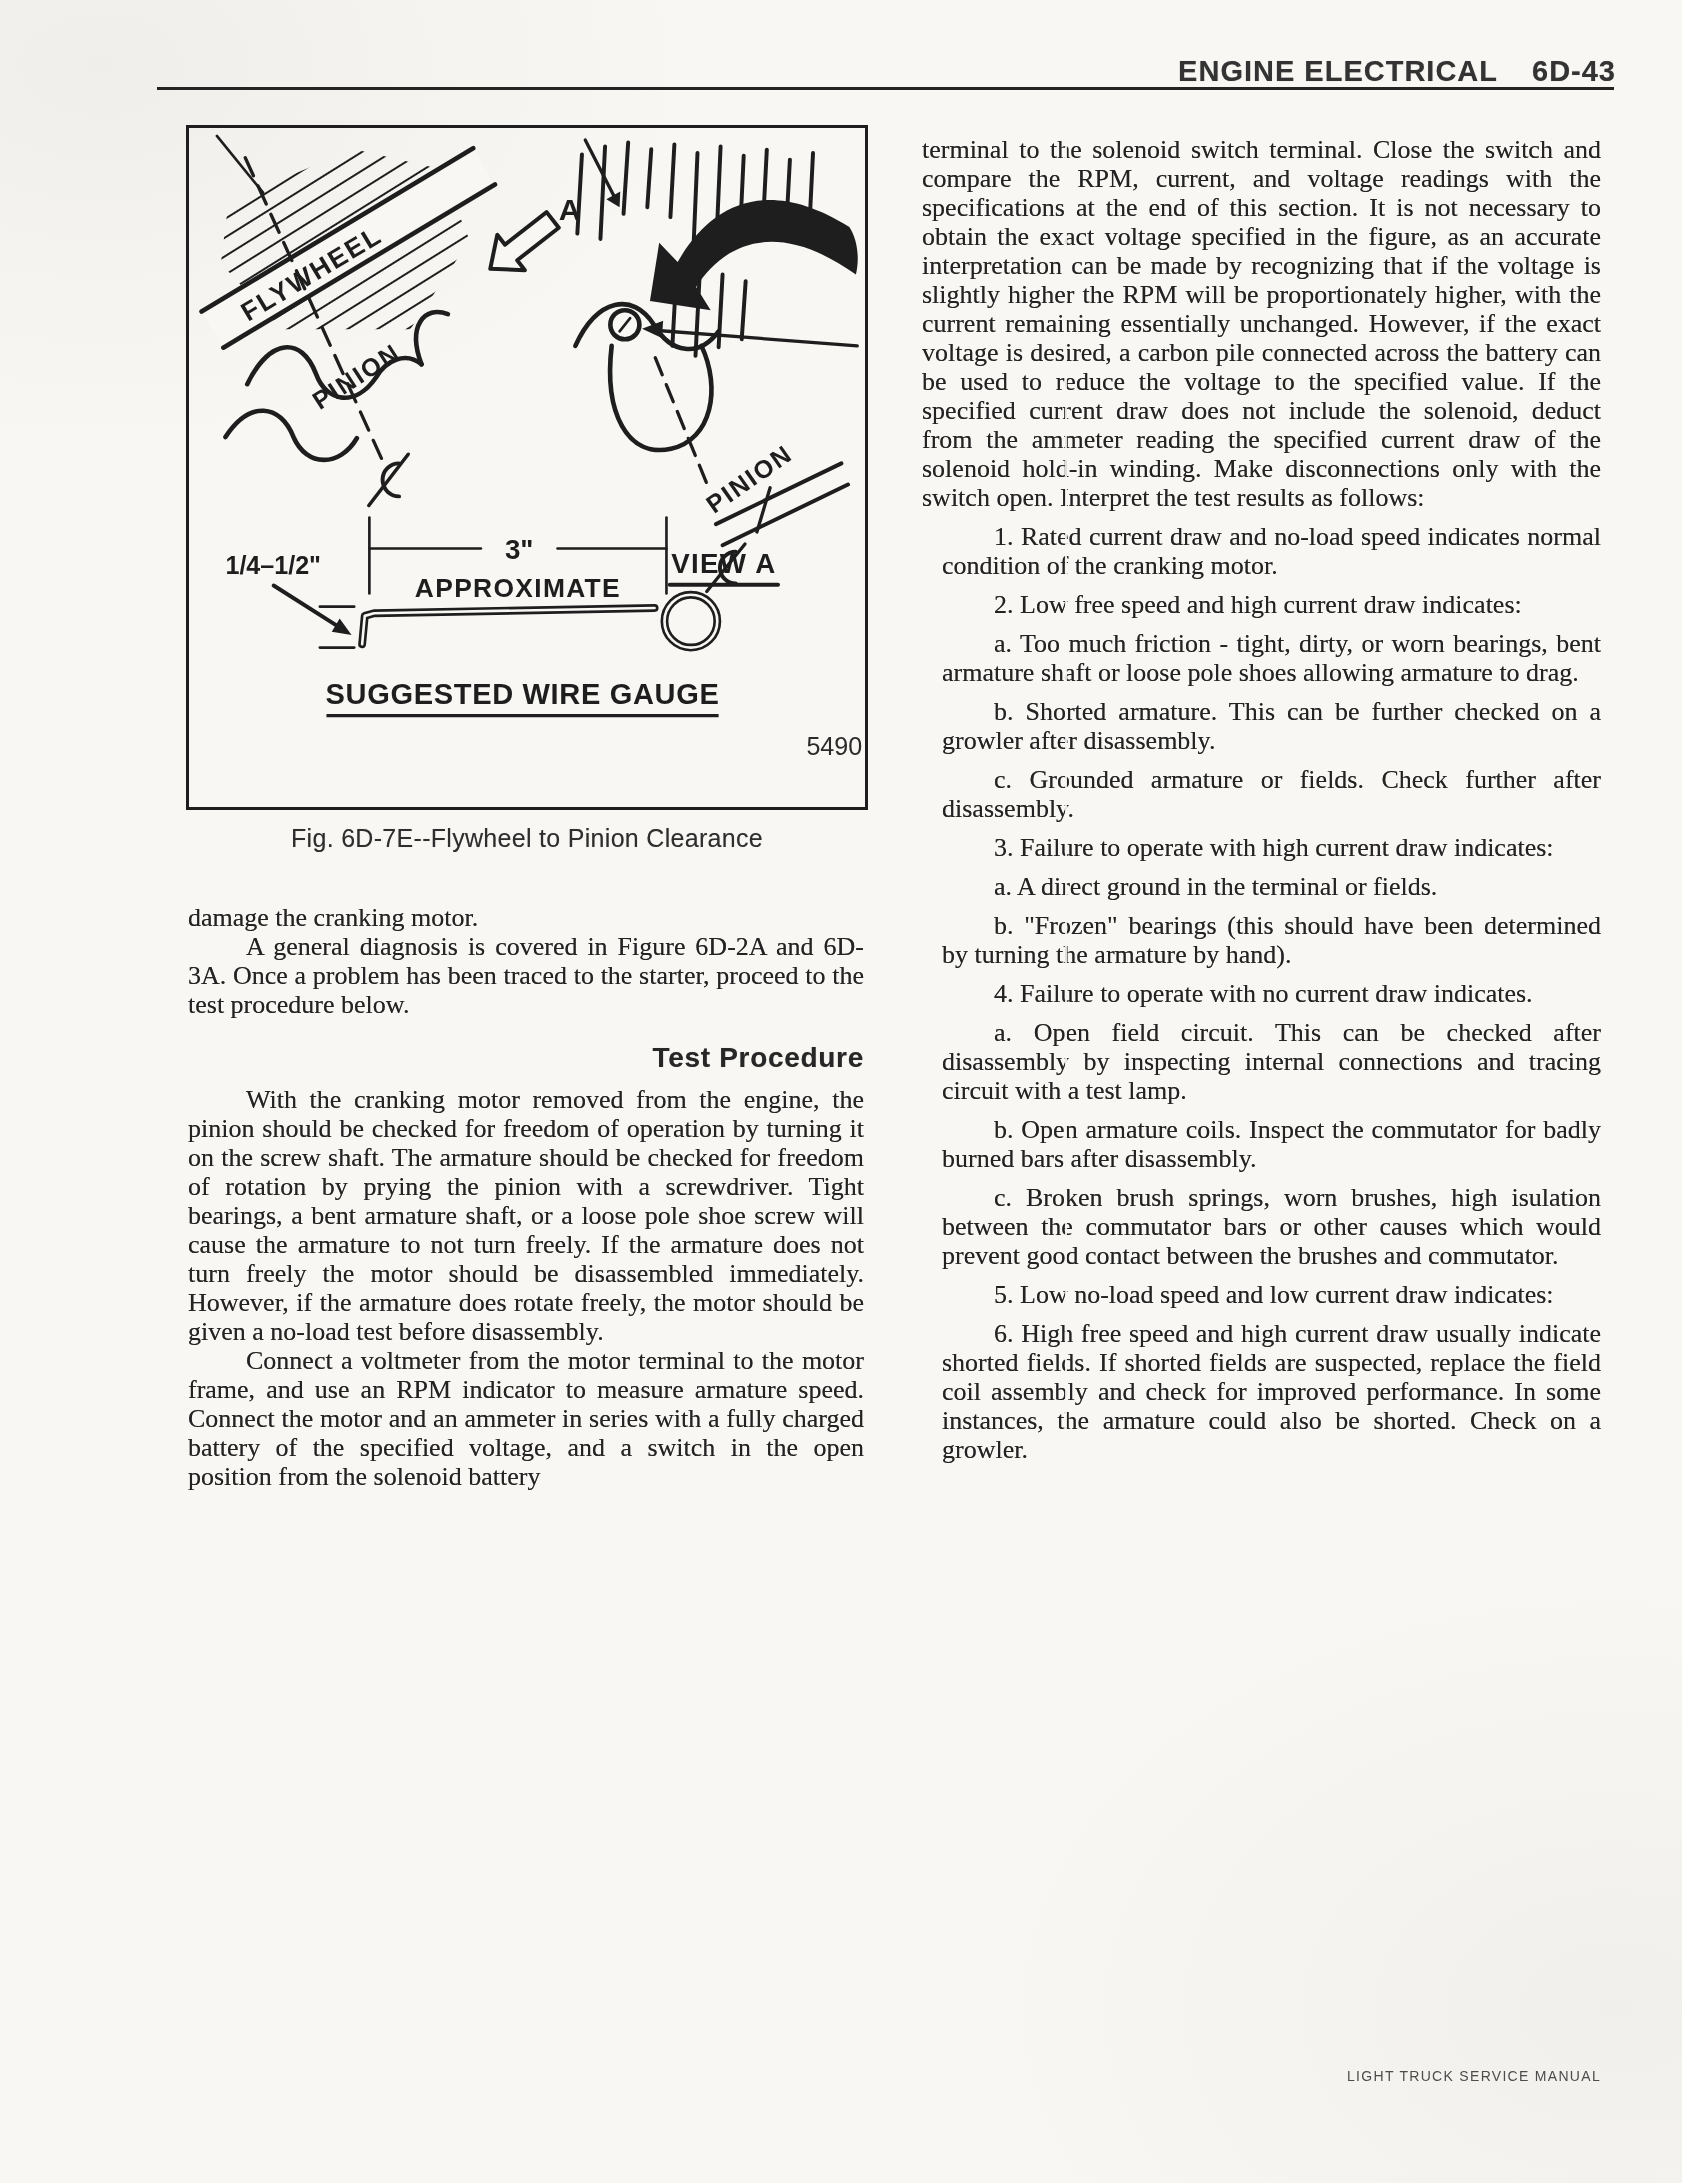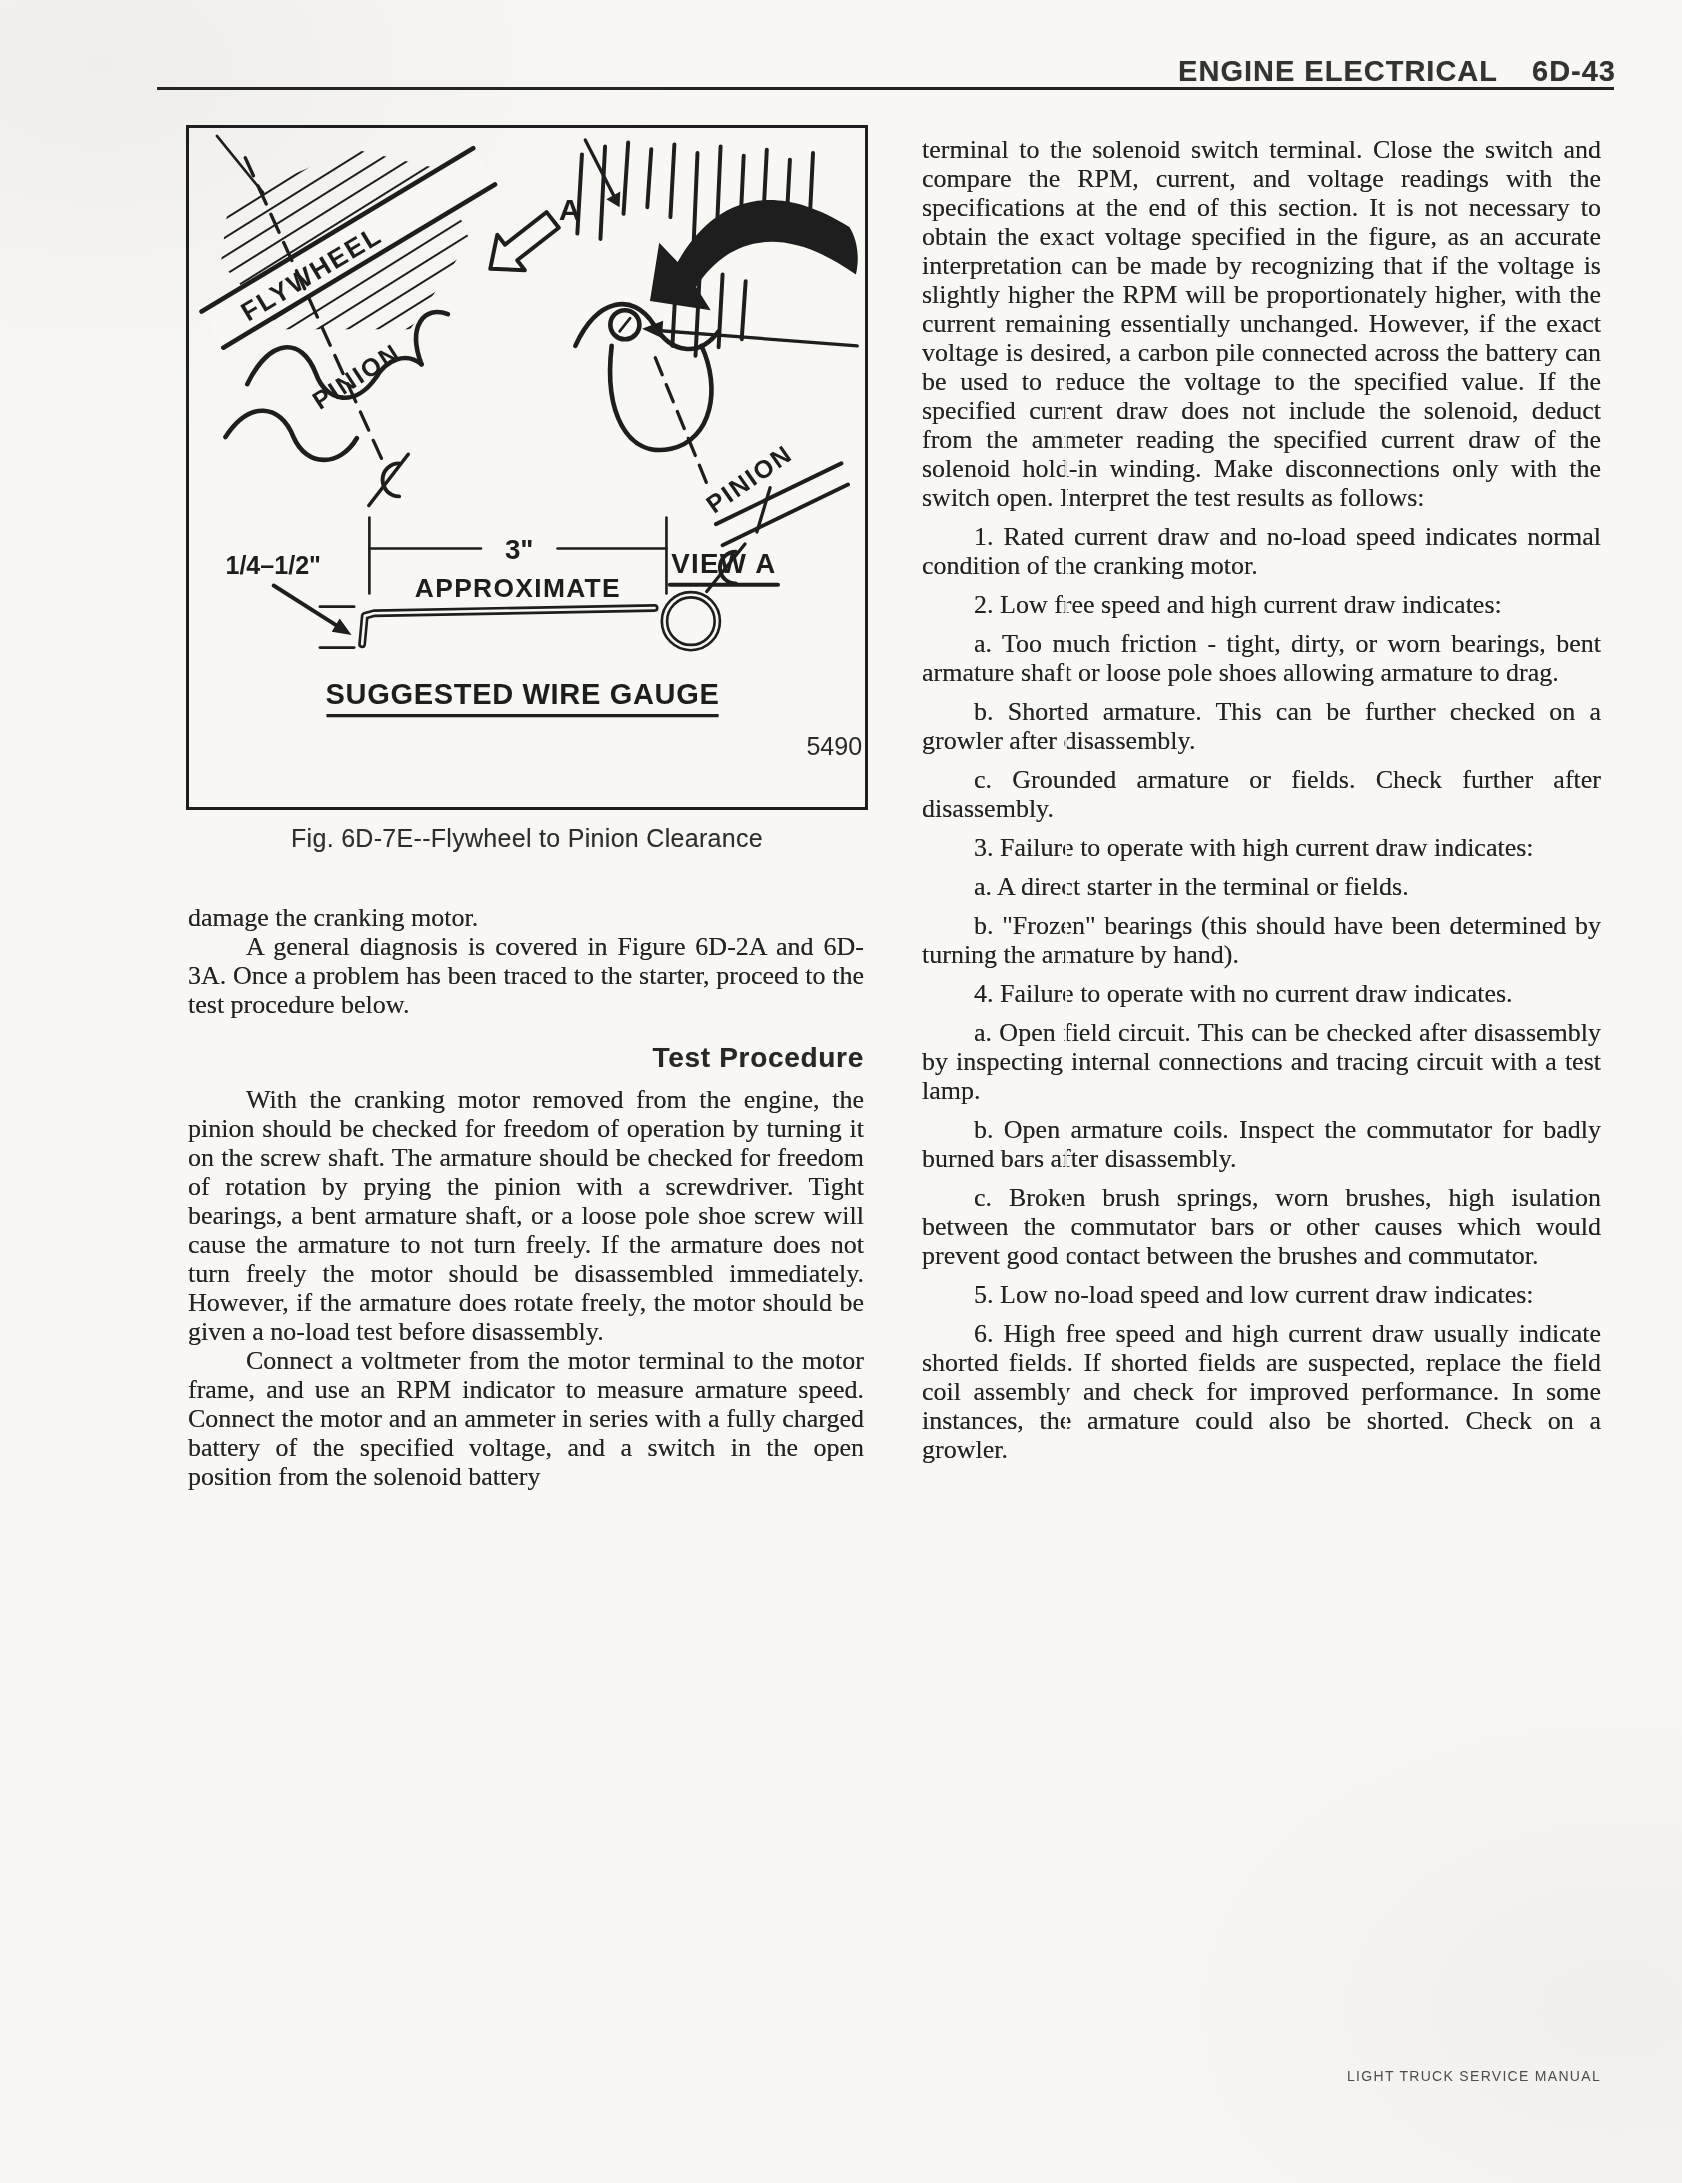--- a/index.html
+++ b/index.html
@@ -55,21 +55,21 @@
   .col p { margin:0; }
   .col p.indent { text-indent:58px; }
   .col-left  { left:188px;  top:903px; width:676px; }
   .col-right { left:922px; top:135px;  width:679px; }
   .col h2 {
     font-family:"Liberation Sans", sans-serif;
     font-weight:bold; font-size:28px; letter-spacing:0.7px;
     color:#272727; margin:24px 0 13.2px 0;
     text-align:right; text-shadow:0 0 0.7px rgba(30,30,30,.4);
   }
-  .col .item { margin-top:10px; text-indent:52px; }
+  .col .item { margin-top:10px; text-indent:52px;margin-left:20px; }
   
   .scan-scratch {
     position:absolute; left:1065px; top:125px; width:2px; height:1559px;
     background:#f8f7f3; opacity:.88;
   }
   
   .footer-text {
     position:absolute; top:2068px; right:81px;
     font-family:"Liberation Sans", sans-serif;
     font-size:14px; letter-spacing:1.3px; color:#4c4c4c;
@@ -224,21 +224,21 @@
   </div>
 
   <div class="col col-right">
     <p>terminal to the solenoid switch terminal. Close the switch and compare the RPM, current, and voltage readings with the specifications at the end of this section. It is not necessary to obtain the exact voltage specified in the figure, as an accurate interpretation can be made by recognizing that if the voltage is slightly higher the RPM will be proportionately higher, with the current remaining essentially unchanged. However, if the exact voltage is desired, a carbon pile connected across the battery can be used to reduce the voltage to the specified value. If the specified current draw does not include the solenoid, deduct from the ammeter reading the specified current draw of the solenoid hold-in winding. Make disconnections only with the switch open. Interpret the test results as follows:</p>
     <p class="item">1. Rated current draw and no-load speed indicates normal condition of the cranking motor.</p>
     <p class="item">2. Low free speed and high current draw indicates:</p>
     <p class="item">a. Too much friction - tight, dirty, or worn bearings, bent armature shaft or loose pole shoes allowing armature to drag.</p>
     <p class="item">b. Shorted armature. This can be further checked on a growler after disassembly.</p>
     <p class="item">c. Grounded armature or fields. Check further after disassembly.</p>
     <p class="item">3. Failure to operate with high current draw indicates:</p>
-    <p class="item">a. A direct starter in the terminal or fields.</p>
+    <p class="item">a. A direct ground in the terminal or fields.</p>
     <p class="item">b. "Frozen" bearings (this should have been determined by turning the armature by hand).</p>
     <p class="item">4. Failure to operate with no current draw indicates.</p>
     <p class="item">a. Open field circuit. This can be checked after disassembly by inspecting internal connections and tracing circuit with a test lamp.</p>
     <p class="item">b. Open armature coils. Inspect the commutator for badly burned bars after disassembly.</p>
     <p class="item">c. Broken brush springs, worn brushes, high isulation between the commutator bars or other causes which would prevent good contact between the brushes and commutator.</p>
     <p class="item">5. Low no-load speed and low current draw indicates:</p>
     <p class="item">6. High free speed and high current draw usually indicate shorted fields. If shorted fields are suspected, replace the field coil assembly and check for improved performance. In some instances, the armature could also be shorted. Check on a growler.</p>
   </div>
 
   <div class="scan-scratch"></div>

